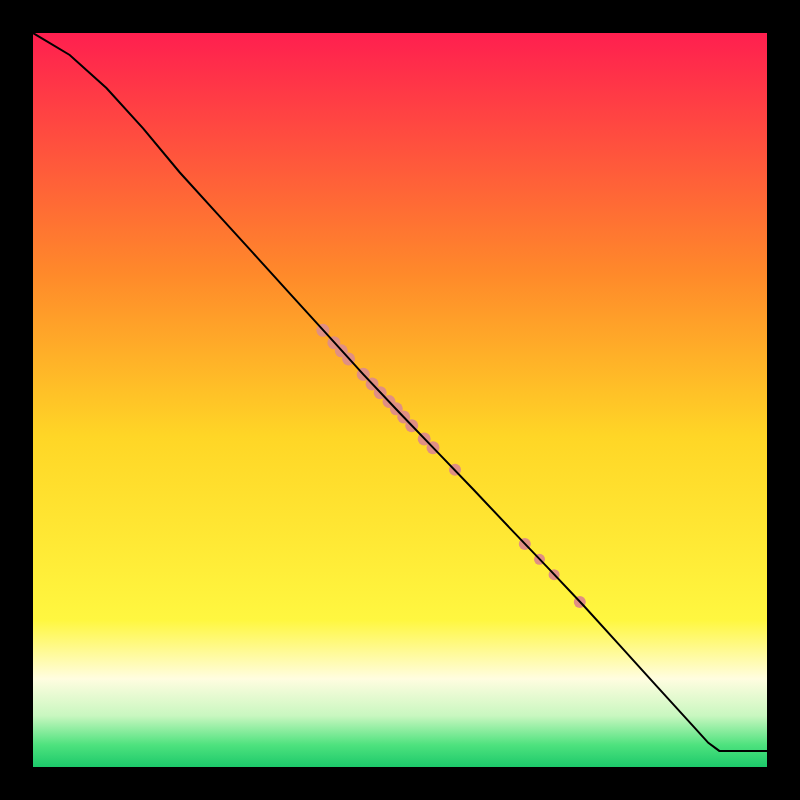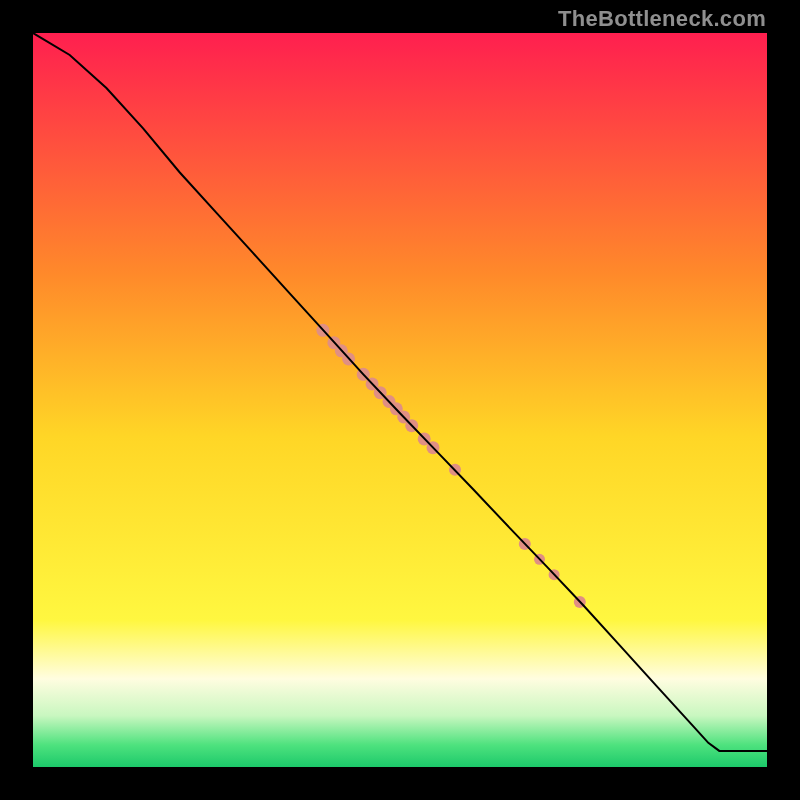--- a/index.html
+++ b/index.html
@@ -48,21 +48,20 @@
     font-weight: 600;
     letter-spacing: 0.3px;
     user-select: none;
   }
 </style>
 </head>
 <body>
 
 <div class="stage">
 
-  <div class="watermark">TheBottleneck.com</div>
 
   <div class="plot">
     <svg class="gradient-box" viewBox="0 0 734 734" preserveAspectRatio="none">
       <defs>
         <linearGradient id="bg-grad" x1="0" y1="0" x2="0" y2="1">
             <stop offset="0.0%" stop-color="#ff1f4f"></stop>
             <stop offset="33.0%" stop-color="#ff8a2a"></stop>
             <stop offset="55.0%" stop-color="#ffd626"></stop>
             <stop offset="80.0%" stop-color="#fff740"></stop>
             <stop offset="88.0%" stop-color="#fffde0"></stop>

